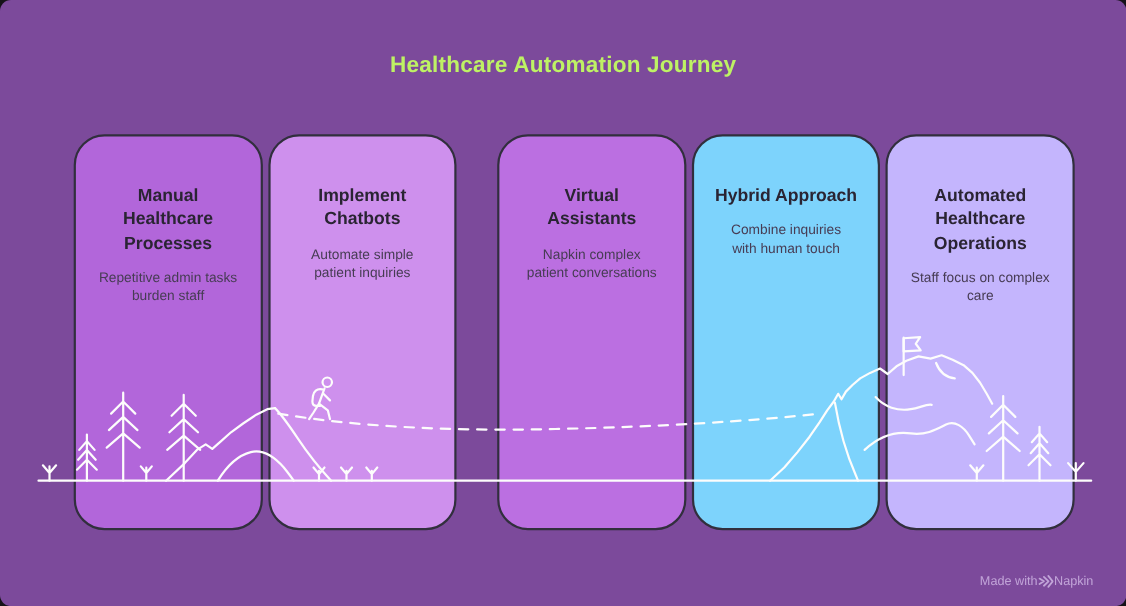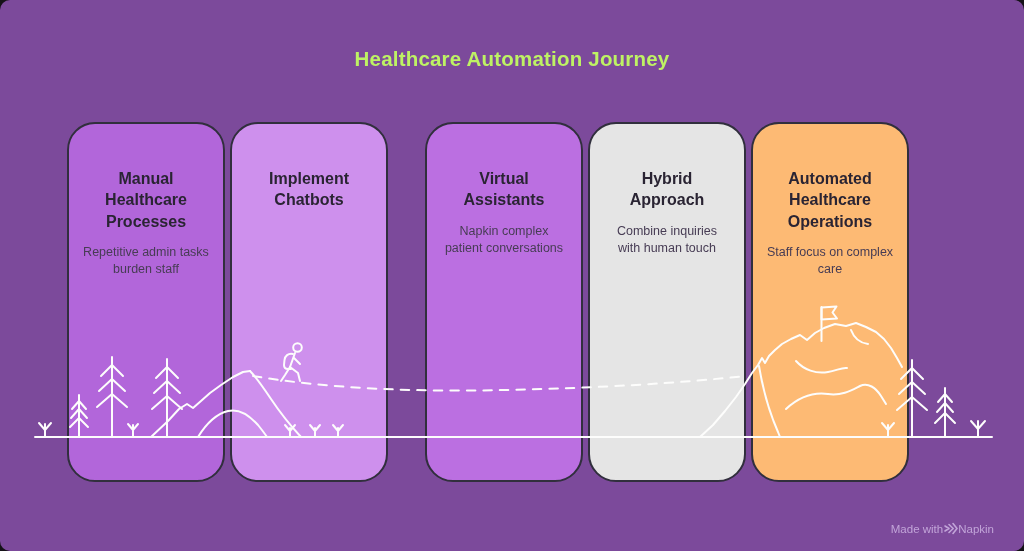--- a/index.html
+++ b/index.html
@@ -10,21 +10,21 @@
   .canvas{
     position:relative;width:1024px;height:551px;
     background:#7C4A9B;border-radius:10px;
   }
   .page-title{
     position:absolute;top:47px;left:0;width:100%;margin:0;
     text-align:center;font-size:20.5px;font-weight:700;color:#bef264;
     letter-spacing:.2px;
   }
   .stages{
-    position:absolute;left:67px;top:122px;width:842px;height:360px;
+    position:absolute;left:67px;top:122px;width:910px;height:360px;
     display:flex;gap:5px;
   }
   .stage-card{
     flex:1;box-sizing:border-box;
     border:2px solid #312F3D;border-radius:28px;
     padding:44px 13px 0;text-align:center;
   }
   .card-title{
     font-size:16px;font-weight:700;color:#2A2433;line-height:1.34;
     white-space:pre-line;margin:0 0 12px 0;
@@ -60,33 +60,35 @@
     <div class="stage-card" style="background: rgb(178, 102, 218);">
       <div class="card-title">Manual
 Healthcare
 Processes</div>
       <div class="card-desc">Repetitive admin tasks
 burden staff</div>
     </div>
     <div class="stage-card" style="background: rgb(206, 144, 237); text-align: center;">
       <div class="card-title">Implement
 Chatbots</div>
+      <div class="card-desc">Automate simple
+patient inquiries</div>
     </div>
     <div class="stage-card" style="background: rgb(187, 111, 225); margin-left: 32px;">
       <div class="card-title">Virtual
 Assistants</div>
       <div class="card-desc">Napkin complex
 patient conversations</div>
     </div>
-    <div class="stage-card" style="background: #e5e5e5;">
+    <div class="stage-card" style="background: #7dd3fc;">
       <div class="card-title">Hybrid Approach</div>
       <div class="card-desc">Combine inquiries
 with human touch</div>
     </div>
-    <div class="stage-card" style="background: #fdba74;">
+    <div class="stage-card" style="background: #c4b5fd;">
       <div class="card-title">Automated
 Healthcare
 Operations</div>
       <div class="card-desc">Staff focus on complex
 care</div>
     </div>
   </div>
 
   <svg class="scene" viewBox="0 0 1024 551">
 

